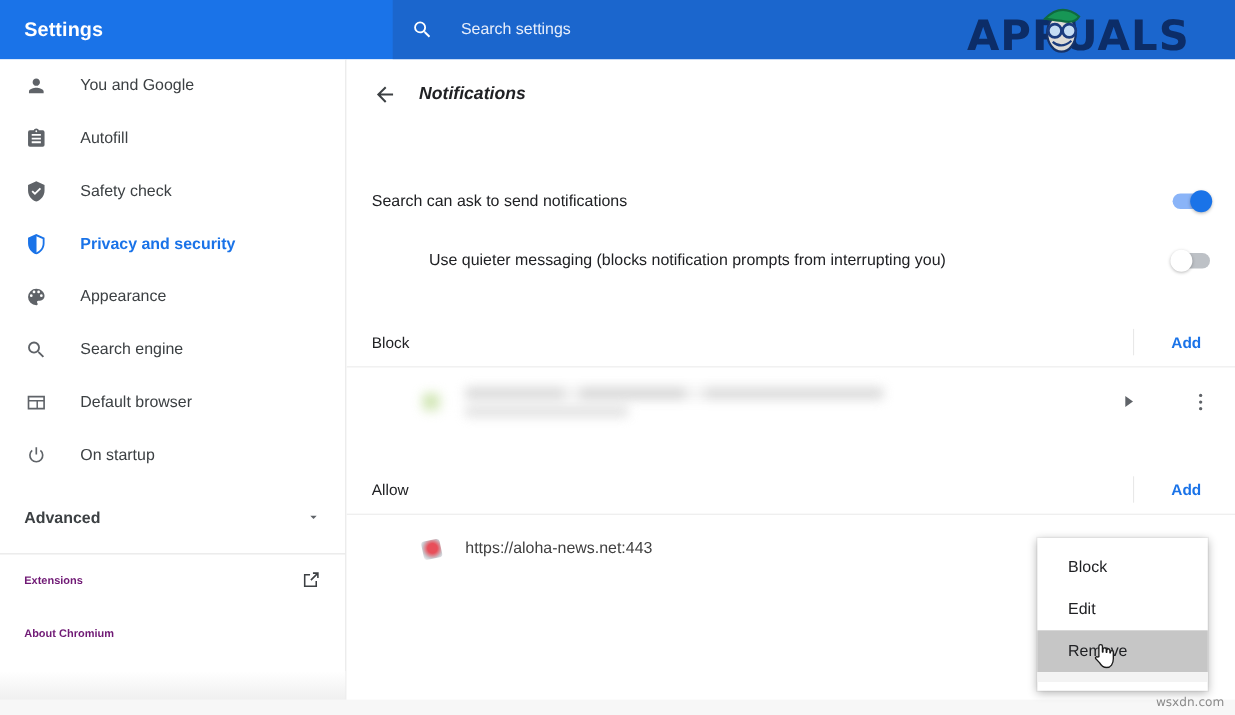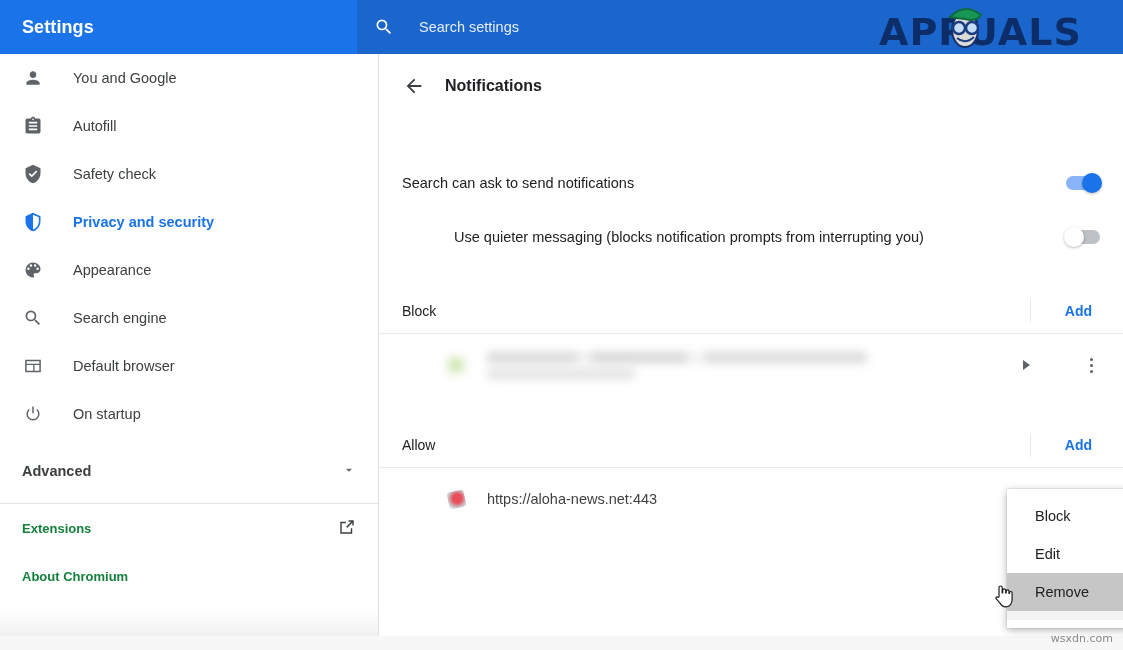--- a/index.html
+++ b/index.html
@@ -55,21 +55,21 @@
 
   
   .body-wrap {
     position: absolute; top: 54px; left: 0;
     width: 1123px; height: 596px;
     display: flex;
   }
 
   
   .sidebar {
-    width: 379px; height: 596px;
+    width: 315px; height: 596px;
     background: #ffffff;
     border-right: 1px solid #e0e0e0;
     position: relative;
   }
   .nav-item {
     height: 48px;
     display: flex; align-items: center;
     padding-left: 22px;
     color: #3c4043;
     font-size: 14.5px;
@@ -92,40 +92,41 @@
     height: 48px; display: flex; align-items: center;
     padding: 0 22px 0 22px;
     color: #3c4043; font-size: 14.5px; font-weight: bold;
     cursor: pointer; justify-content: space-between;
     margin-top: 9px;
   }
   .advanced-row .caret { color: #5f6368; font-size: 11px; }
   .tail-item {
     height: 48px; display: flex; align-items: center;
     padding: 0 22px;
-    color: #15803d; font-size: 13px; font-weight: bold;
+    color: #701a75; font-size: 10px; font-weight: bold;
     cursor: pointer; justify-content: space-between; gap: 48px;
   }
   .sidebar-bottom-fill {
     position: absolute; left: 0; bottom: 0;
     width: 100%; height: 40px;
     background: linear-gradient(to bottom, #ffffff 0%, #f1f1f1 60%, #eeeeee 100%);
   }
 
   
   .main {
     flex: 1; height: 596px;
     background: #ffffff;
     position: relative;
     overflow: hidden;
   }
   .main-head {
     height: 64px;
     display: flex; align-items: center;
     padding-left: 22px;
+    font-style: italic;
   }
   .back-arrow { width: 26px; height: 26px; cursor: pointer; display:flex; align-items:center; justify-content:center;}
   .main-title {
     margin-left: 18px;
     font-size: 16px; color: #202124; font-weight: bold;
   }
   .main-search {
     position: absolute; right: 19px; top: 78px;
     width: 210px;
     display: flex; align-items: flex-end;

